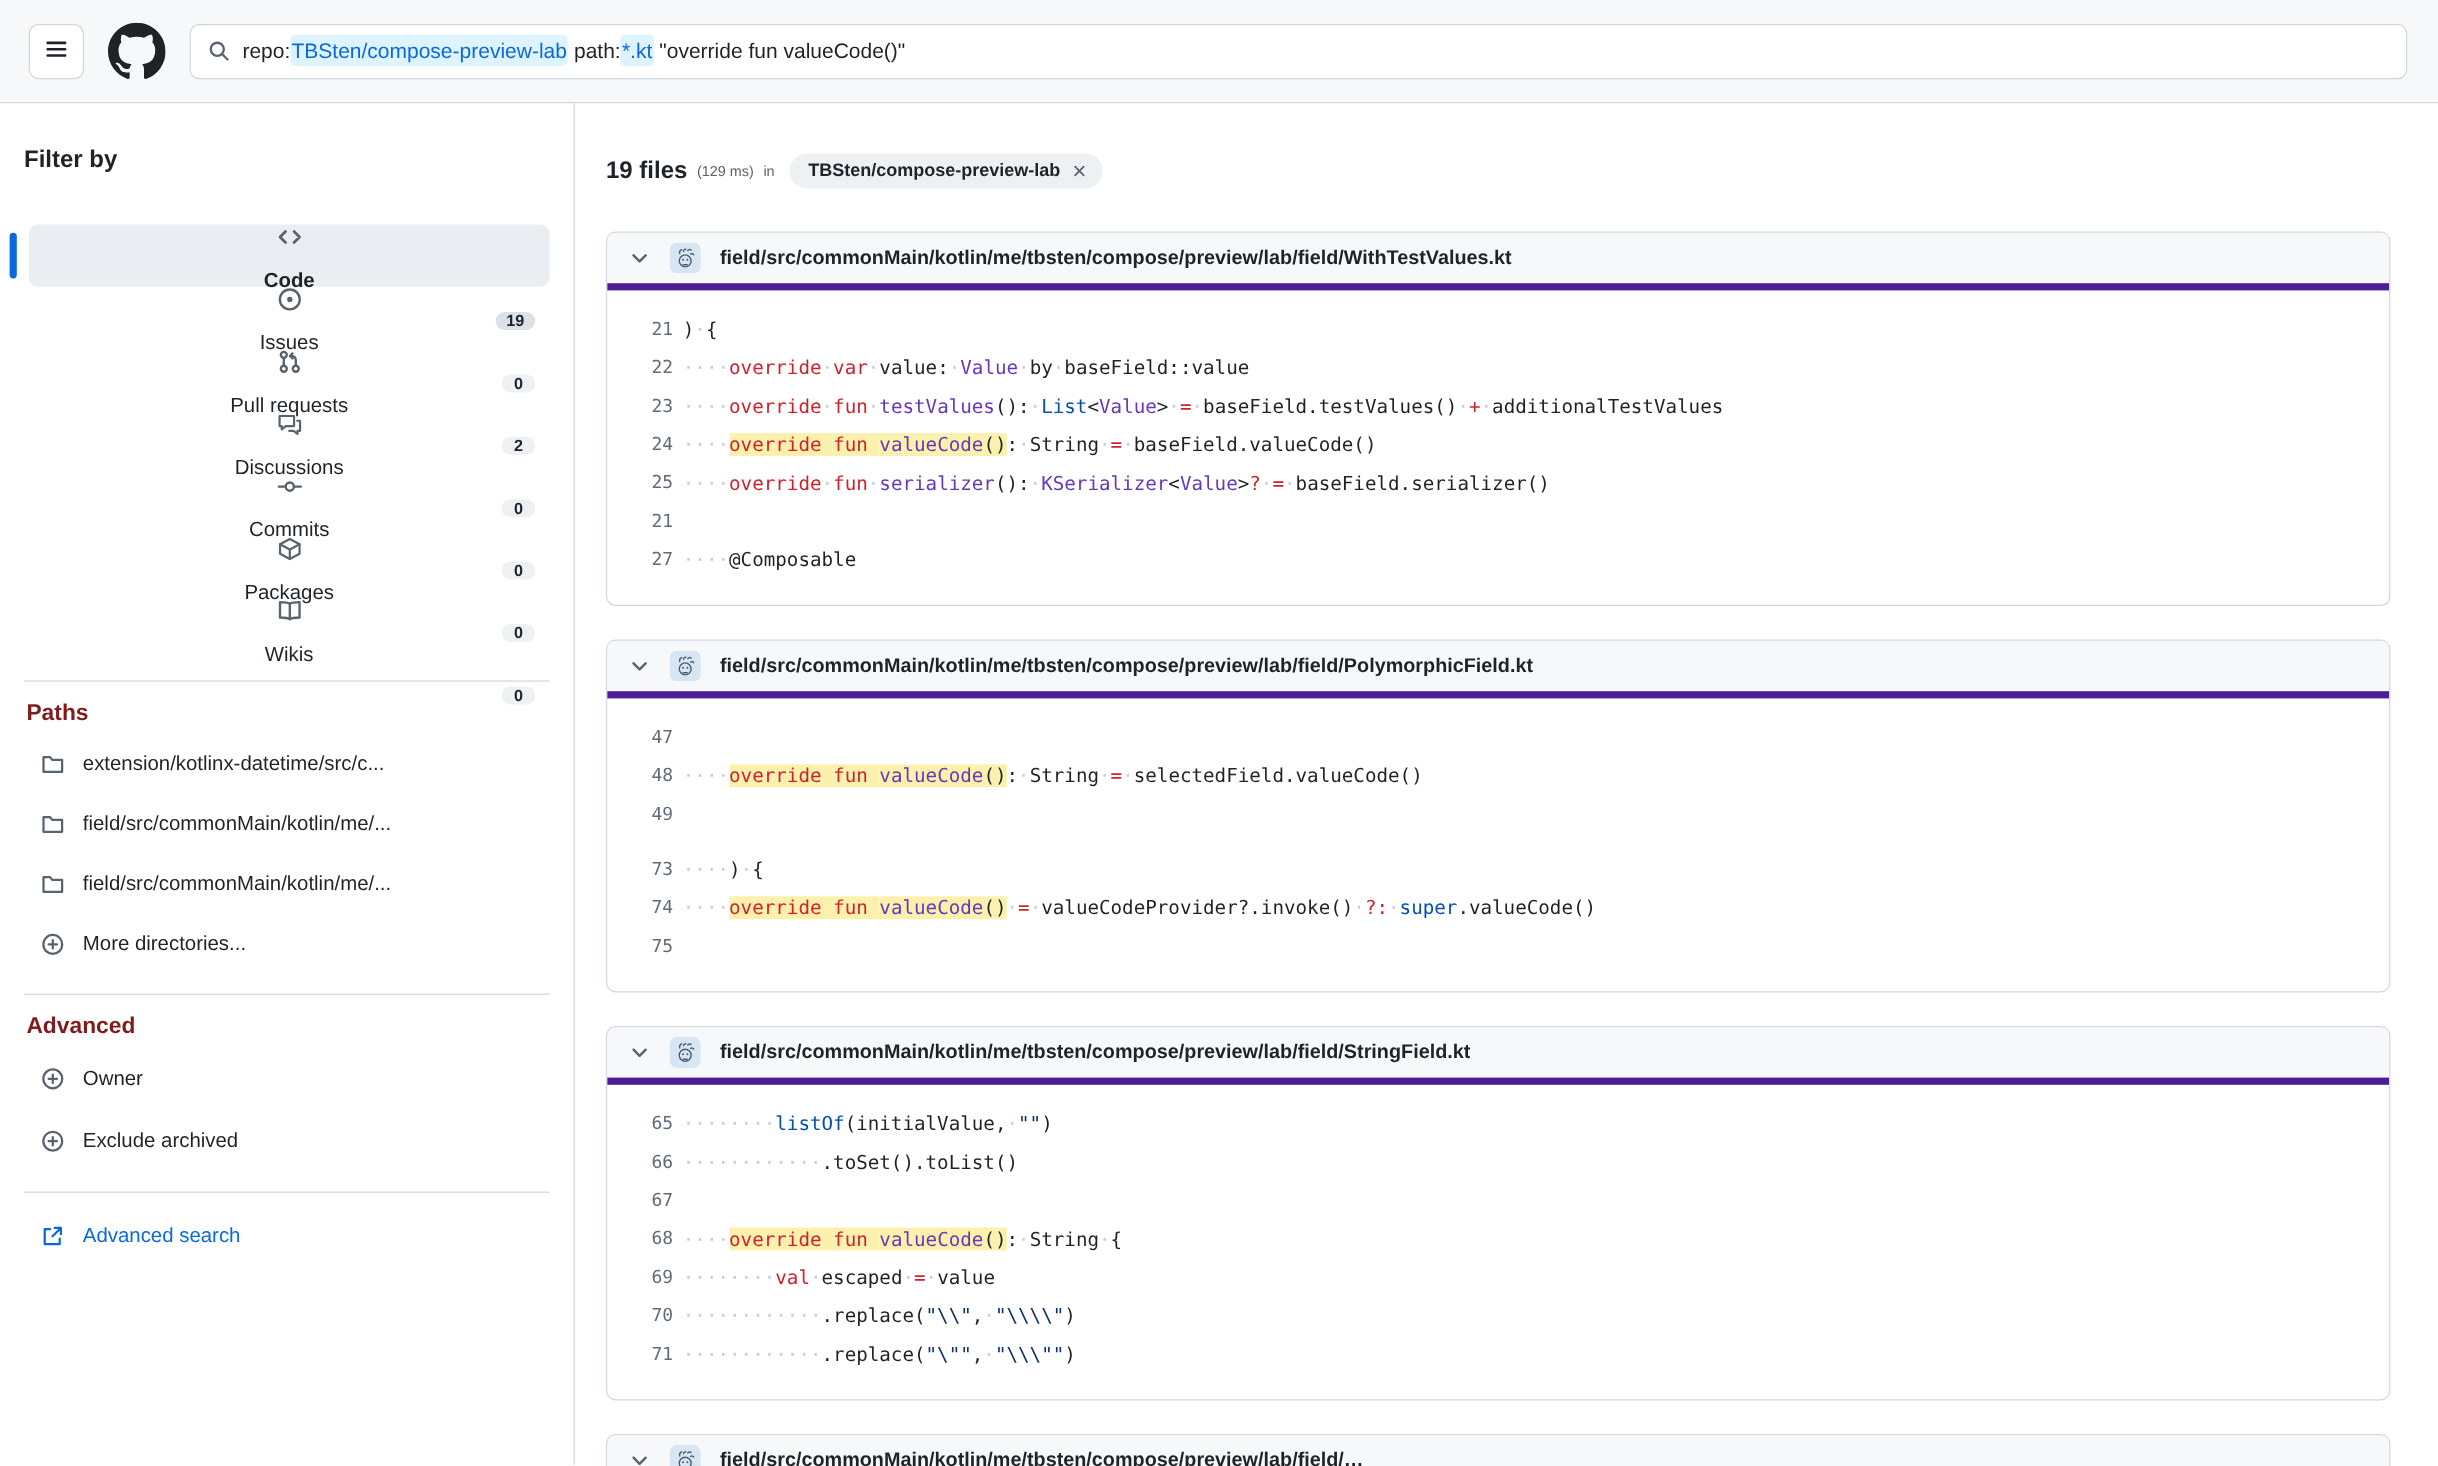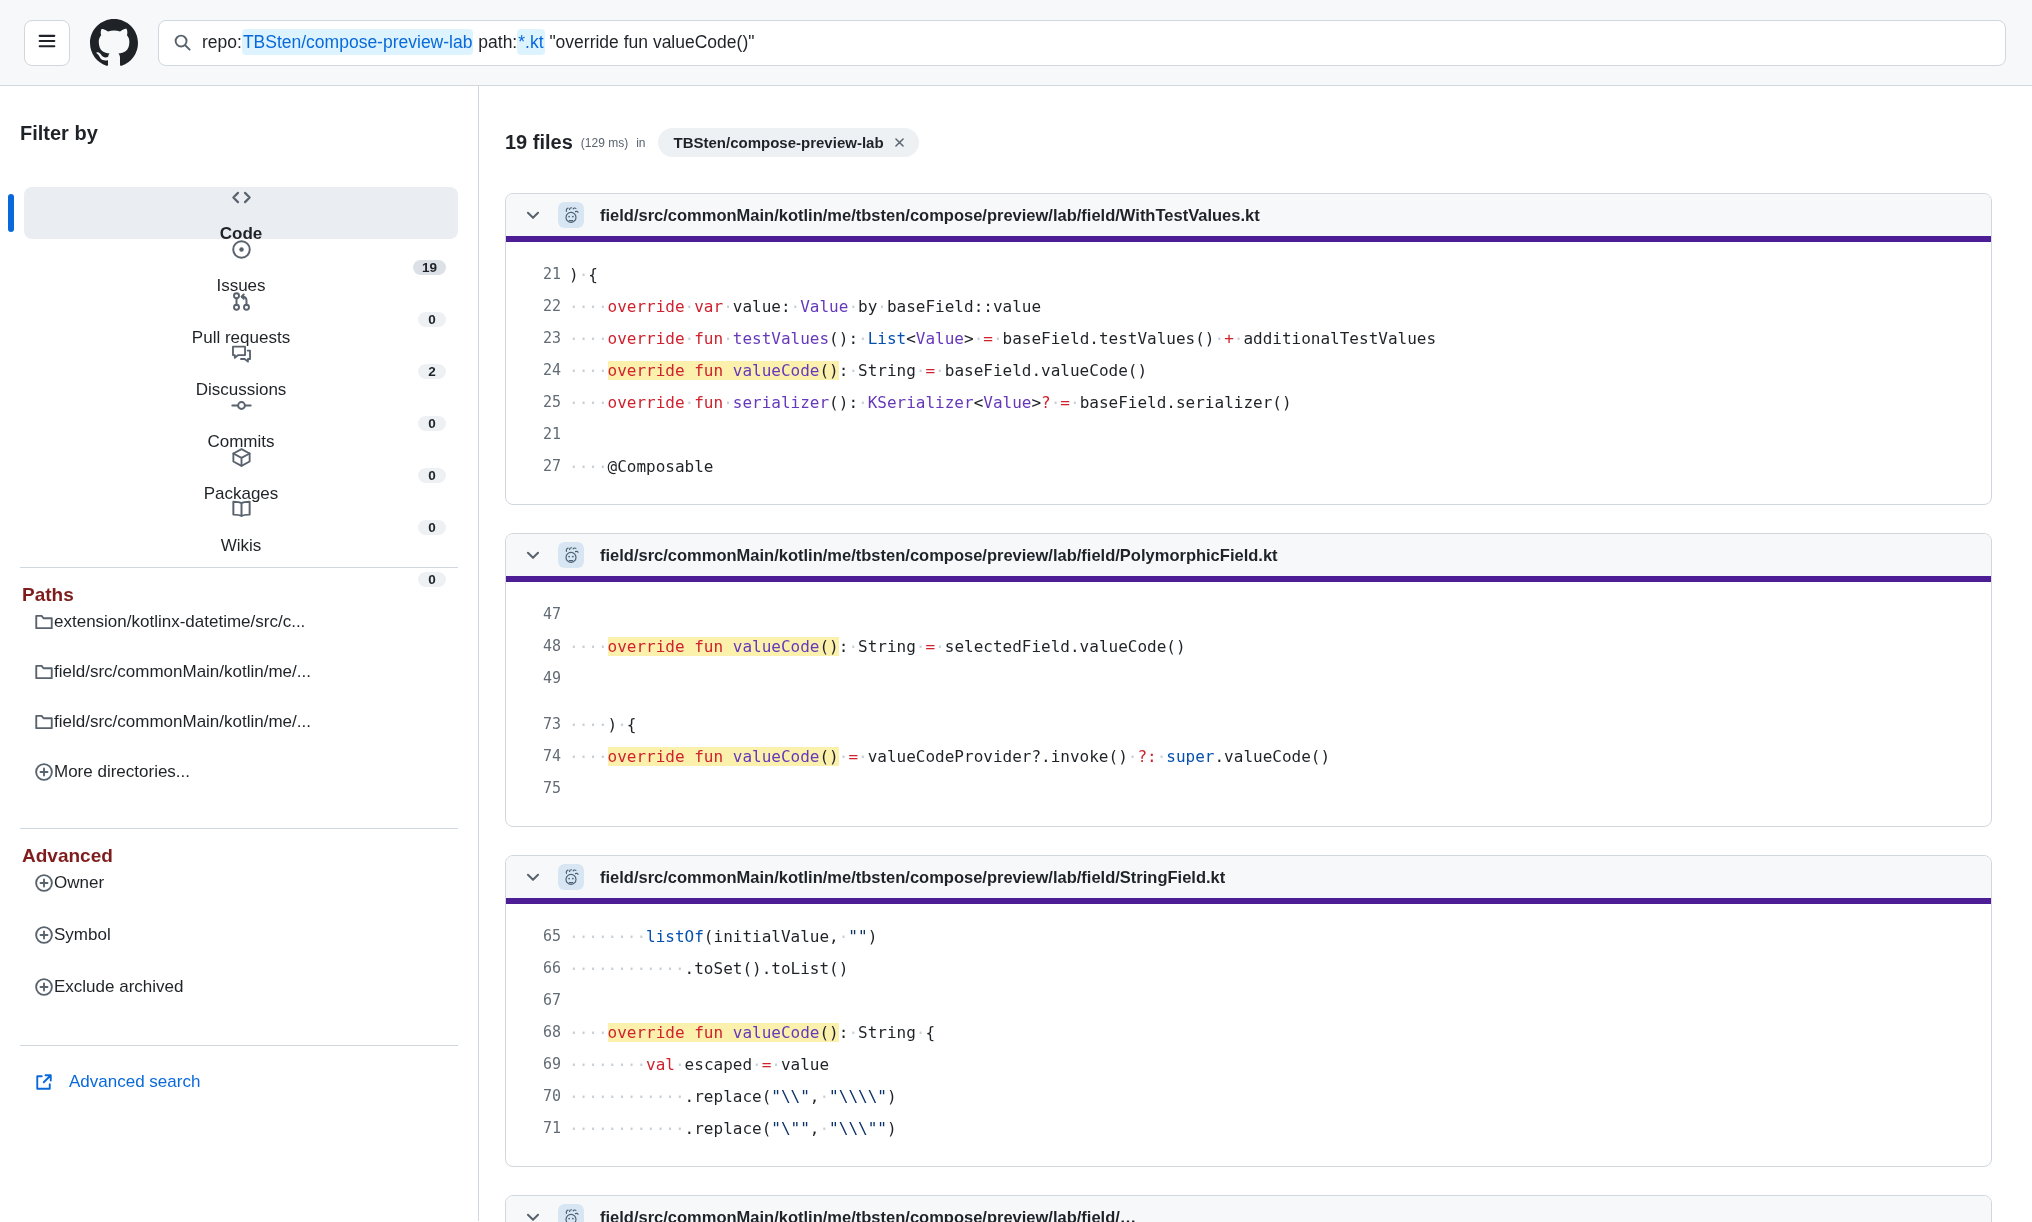--- a/index.html
+++ b/index.html
@@ -50,21 +50,21 @@
   .nav-icon svg { width: 21px; height: 21px; display: block; }
   .nav-badge {
     margin-left: auto; background: #eef1f4; border-radius: 12px; height: 24px;
     min-width: 28px; padding: 0 9px; display: flex; align-items: center;
     justify-content: center; font-size: 13.5px; font-weight: 600; color: #1f2328;
   }
   .nav-item.active .nav-badge { background: #dce1e7; }
   .side-divider { border: 0; border-top: 1px solid #d0d7de; margin: 16px 0; }
   .side-heading { font-size: 19px; font-weight: 700; color: #7f1d1d; margin: 10px 0 6px 2px; }
   .side-row {
-    height: 50px; display: flex; align-items: flex-start; gap: 0;
+    height: 50px; display: flex; align-items: center; gap: 15px;
     padding: 0 12px 0 14px; font-size: 17px; color: #1f2328; cursor: pointer;
     white-space: nowrap; overflow: hidden;
   }
   .side-row .row-icon { width: 20px; height: 20px; color: #59636e; flex: 0 0 auto; }
   .side-row .row-icon svg { width: 20px; height: 20px; display: block; }
   .adv-search-link {
     display: flex; align-items: center; gap: 15px; padding: 10px 12px 0 14px;
     color: #0969da; font-size: 17px; cursor: pointer;
   }
   .adv-search-link .row-icon { width: 20px; height: 20px; color: #0969da; }
@@ -261,29 +261,20 @@
           </span>
           <span>Owner</span>
         </div>
         <div class="side-row" style="height: 52px;">
           <span class="row-icon">
             <svg viewBox="0 0 16 16" fill="none" stroke="currentColor" stroke-linecap="round" stroke-linejoin="round" stroke-width="1.5">
               <circle cx="8" cy="8" r="6.3"></circle>
               <path d="M8 5.2v5.6M5.2 8h5.6"></path>
             </svg>
           </span>
-          <span>Symbol</span>
-        </div>
-        <div class="side-row" style="height: 52px;">
-          <span class="row-icon">
-            <svg viewBox="0 0 16 16" fill="none" stroke="currentColor" stroke-linecap="round" stroke-linejoin="round" stroke-width="1.5">
-              <circle cx="8" cy="8" r="6.3"></circle>
-              <path d="M8 5.2v5.6M5.2 8h5.6"></path>
-            </svg>
-          </span>
           <span>Exclude archived</span>
         </div>
       </div>
     <hr class="side-divider">
     <a class="adv-search-link">
       <span class="row-icon">
           <svg viewBox="0 0 16 16" fill="none" stroke="currentColor" stroke-linecap="round" stroke-linejoin="round" stroke-width="1.5">
             <path d="M6.2 3.4H2.6v10h10V9.8"></path>
             <path d="M9.2 2.6h4.2v4.2M13.2 2.8 7.8 8.2"></path>
           </svg>

